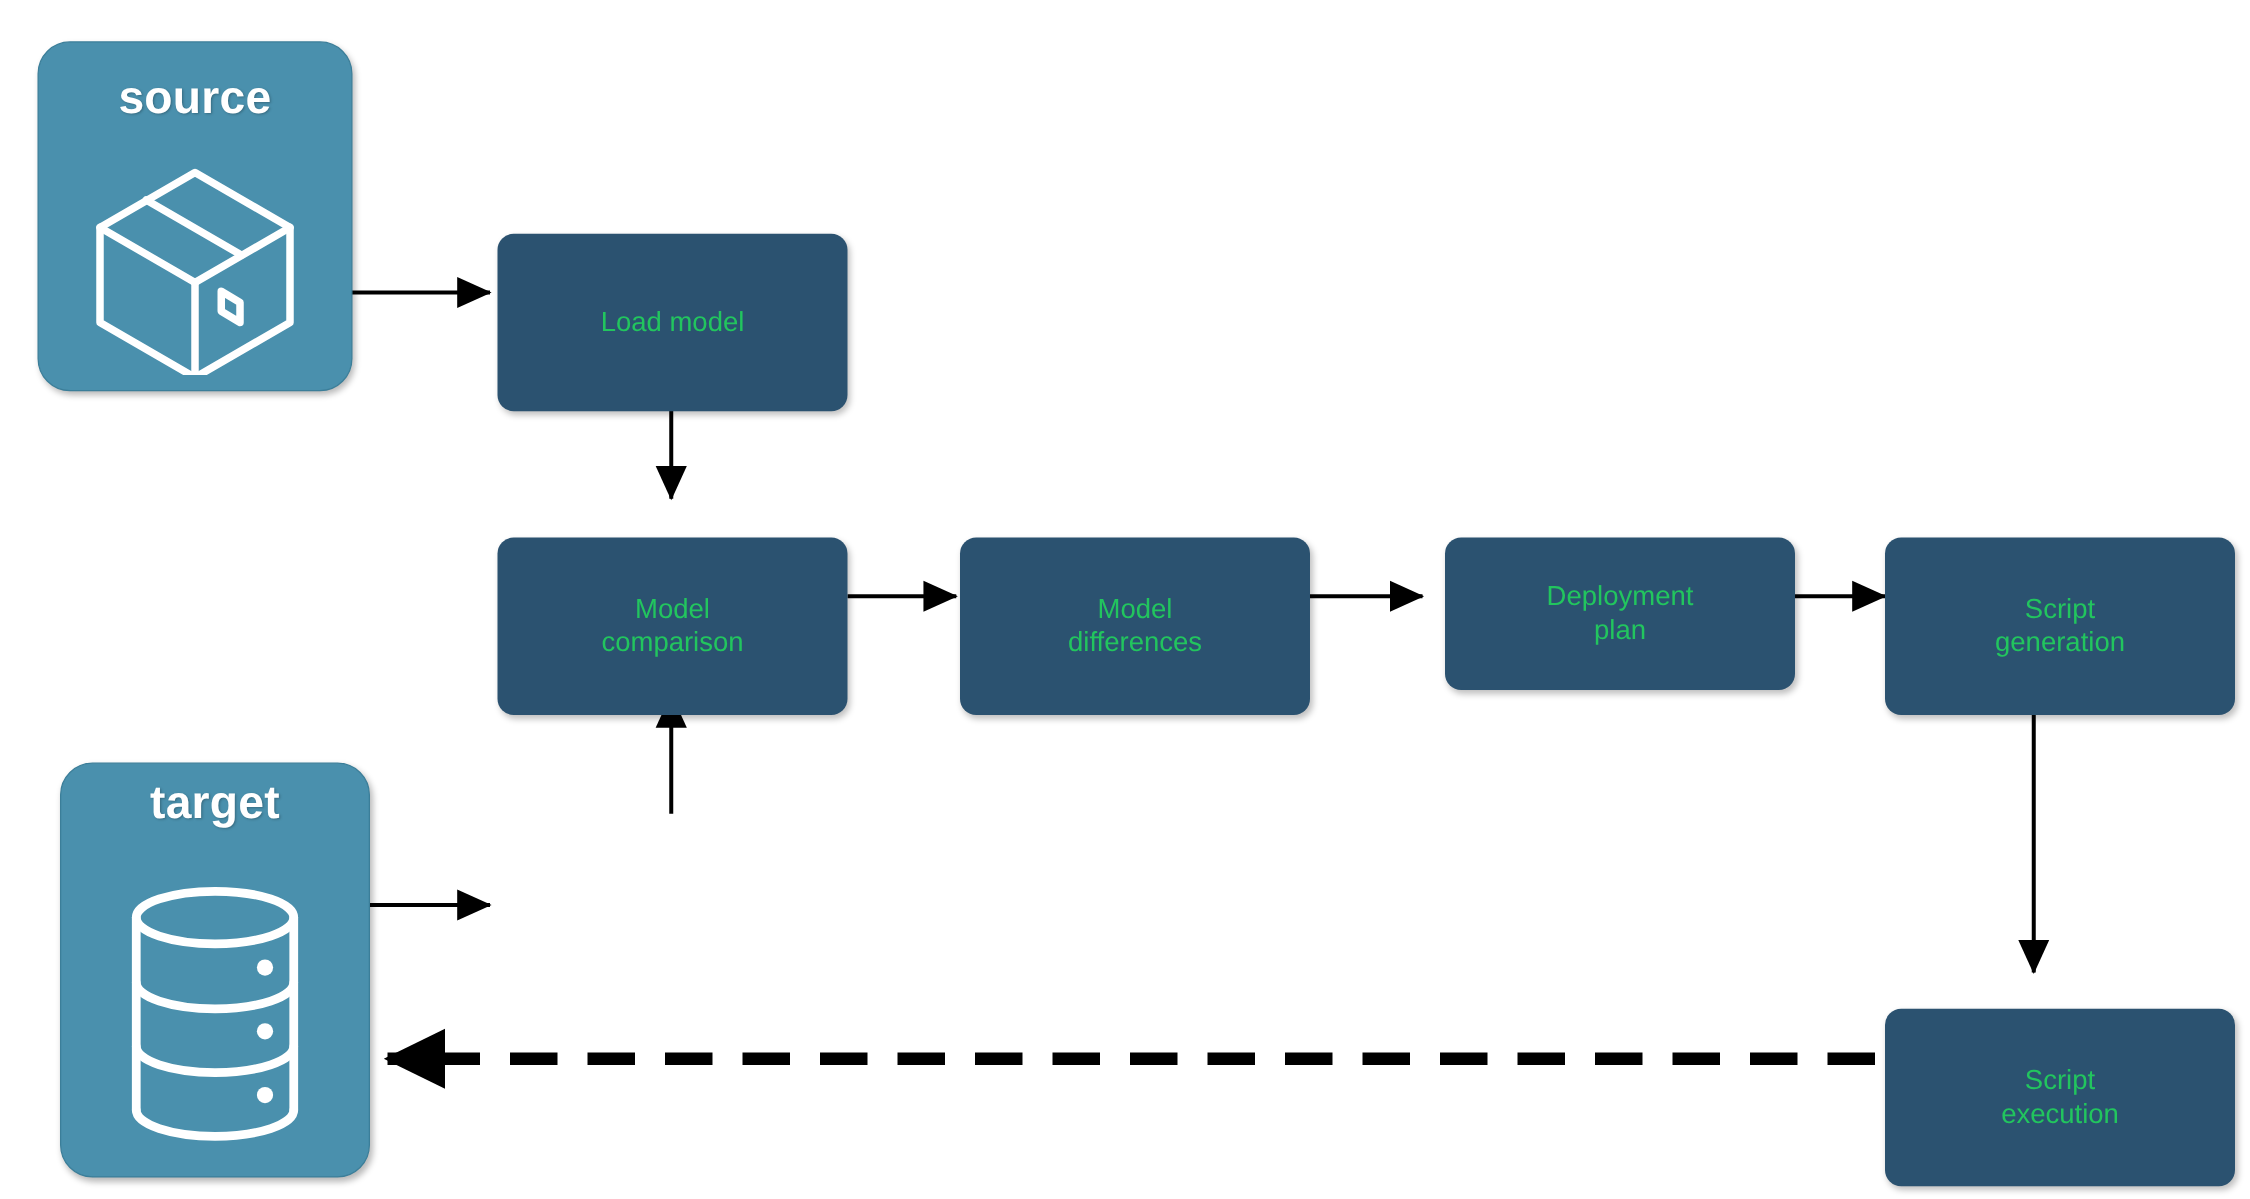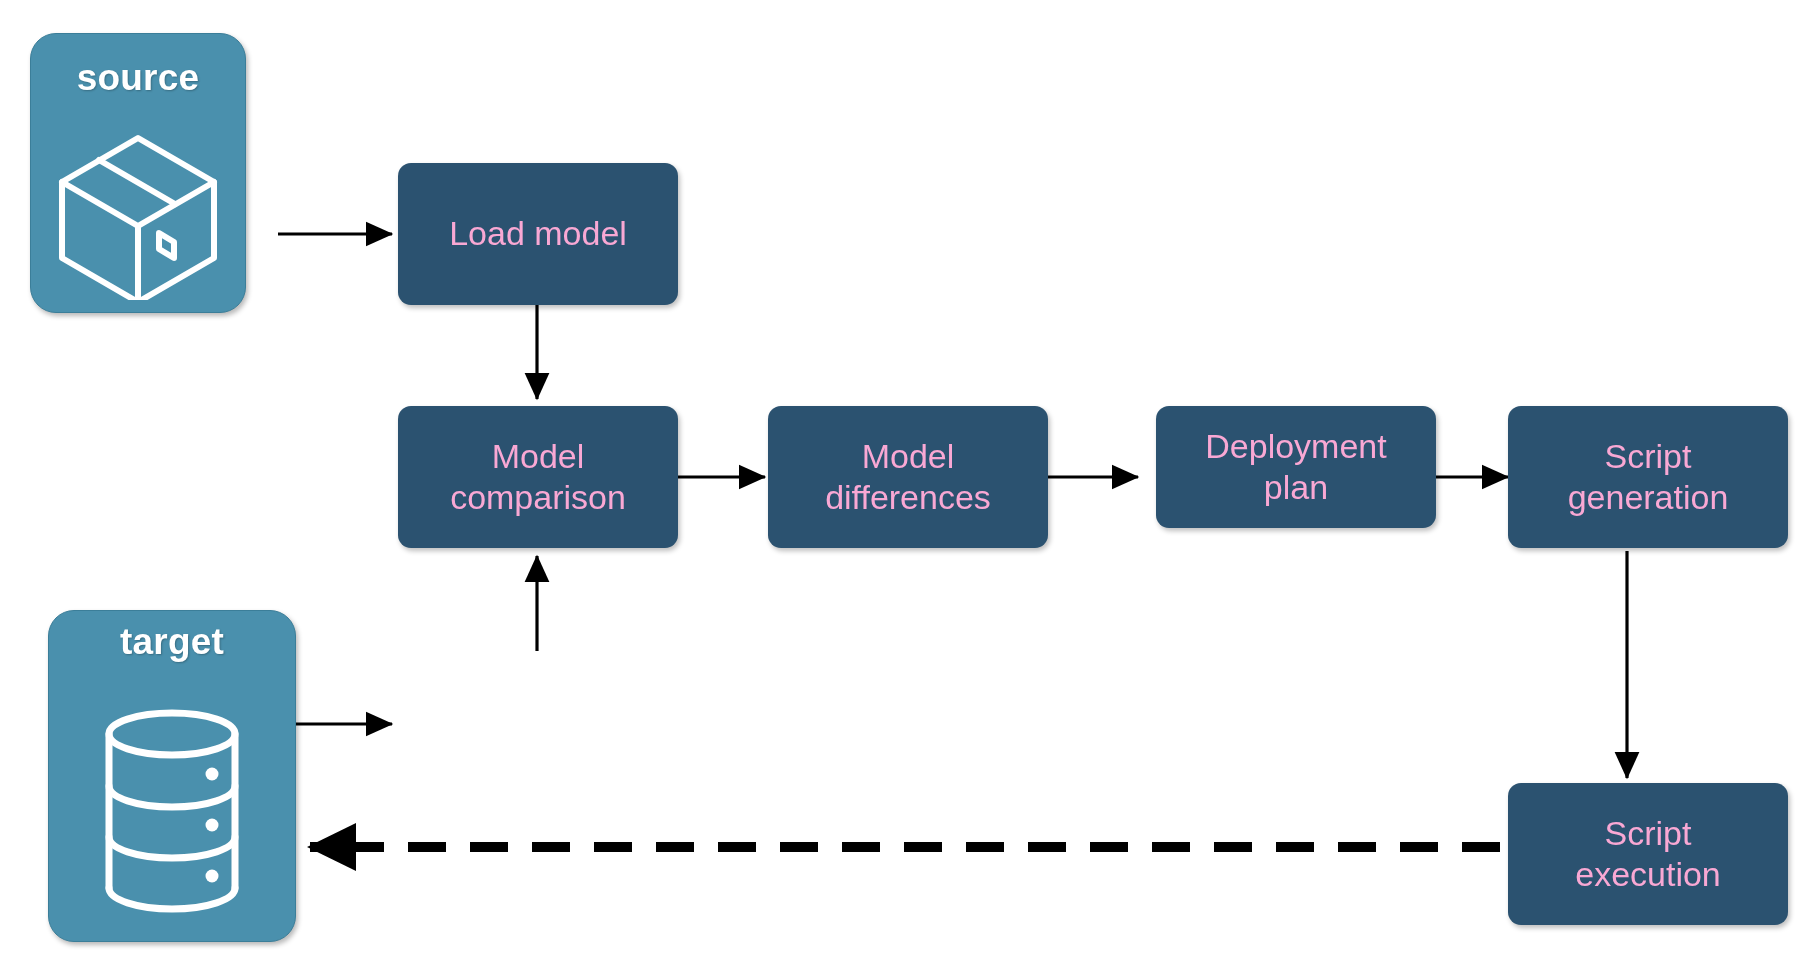--- a/index.html
+++ b/index.html
@@ -44,26 +44,27 @@
   }
   .proc {
     position: absolute;
     background: #2b5270;
     border-radius: 13px;
     box-shadow: 2px 3px 5px rgba(0,0,0,0.25);
     display: flex;
     align-items: center;
     justify-content: center;
     text-align: center;
-    color: #f9a8d4;
-    font-size: 34px;
+    color: #22c55e;
+    font-size: 22px;
     line-height: 1.22;
     padding: 4px 8px;
     box-sizing: border-box;
     white-space: pre-line;
+    margin-top: 24px;
   }
   svg.edges {
     position: absolute;
     left: 0;
     top: 0;
     width: 1800px;
     height: 959px;
     pointer-events: none;
   }
 </style>
@@ -112,21 +113,21 @@
 
     <g>
       <line x1="537" y1="651" x2="537" y2="556" stroke="#000000" stroke-width="3.2" marker-end="url(#arrow)"></line>
     </g>
 
     <g>
       <line x1="1500" y1="847" x2="310" y2="847" stroke="#000000" stroke-width="10" stroke-dasharray="38 24" marker-end="url(#arrow-thick)"></line>
     </g>
   </svg>
 
-  <div class="endpoint" style="left:30px; top:33px; width:216px; height:280px;">
+  <div class="endpoint" style="left:30px; top:33px; width:252px; height:280px;">
     <div class="endpoint-label" style="top:25px;">source</div>
     <div class="endpoint-icon" style="top:96px; width:180px; height:170px;">
       <svg viewBox="0 0 180 170" width="180" height="170">
         <g fill="none" stroke="#ffffff" stroke-width="6" stroke-linejoin="round" stroke-linecap="round">
 
           <path d="M90 8 L166 52 L166 128 L90 172 L14 128 L14 52 Z"></path>
 
           <path d="M14 52 L90 96 L166 52"></path>
           <path d="M90 96 L90 172"></path>
           <path d="M51 30 L127 74"></path>

